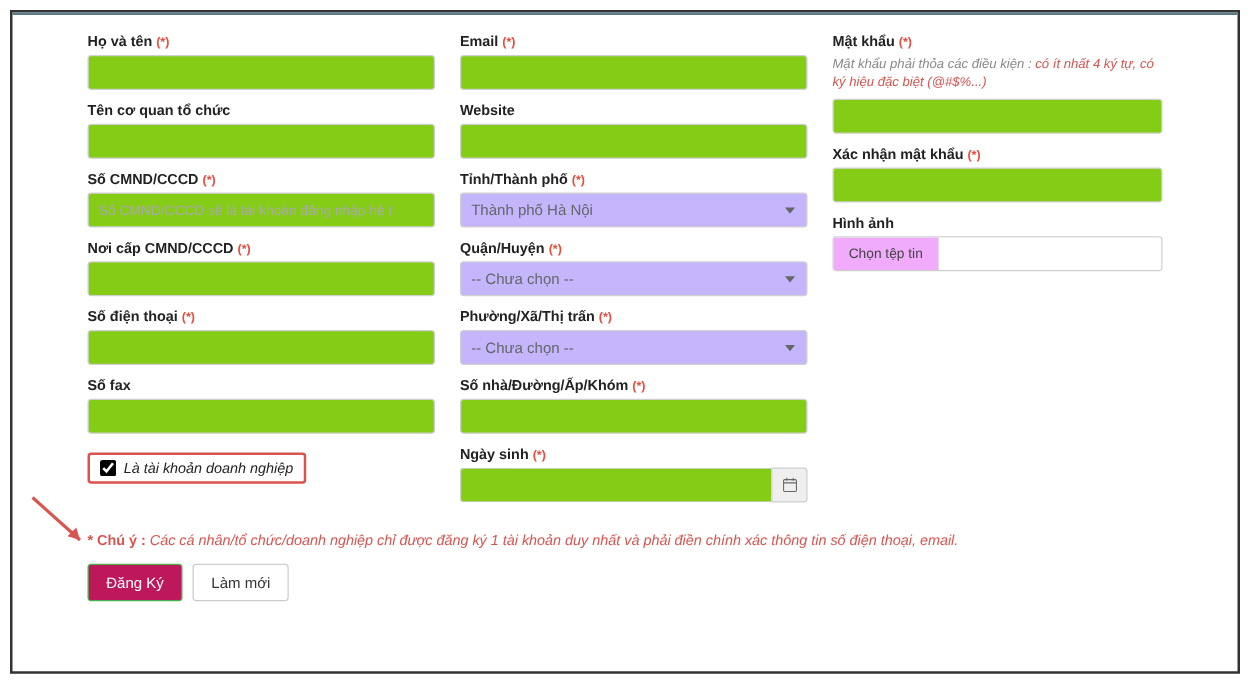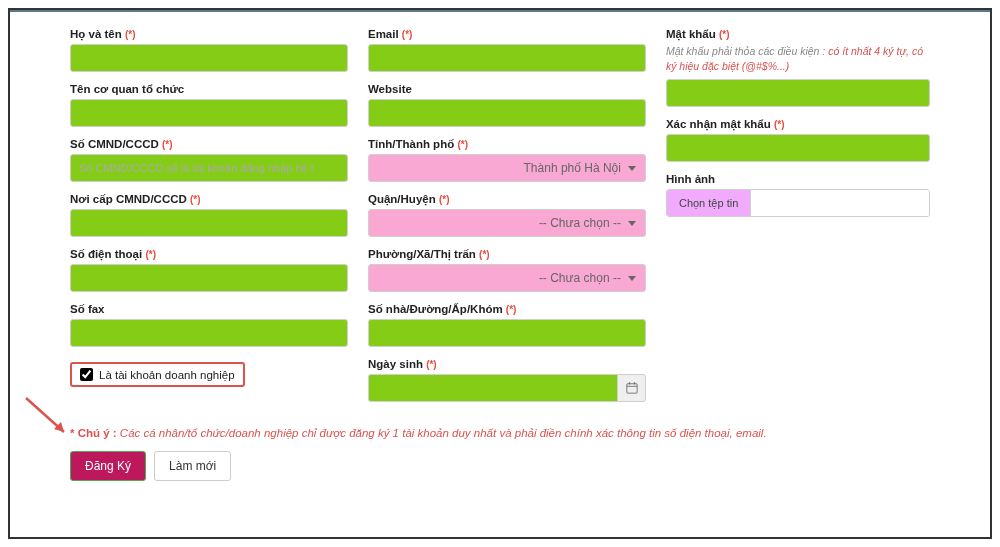--- a/index.html
+++ b/index.html
@@ -8,35 +8,35 @@
 .inner-border { border-top: 2px solid #5a7a8a; height: 100%; padding: 16px 0 12px 0; }
 .form-area { padding: 0 60px; }
 .cols { display: flex; gap: 20px; }
 .col { flex: 1; min-width: 0; }
 .col3 { flex: 0.95; }
 .fg { margin-bottom: 11px; }
 .lbl { display: block; font-weight: bold; color: #222; margin-bottom: 4px; font-size: 11.5px; }
 .req { color: #e74c3c; font-size: 10px; }
 .in, .sel { width: 100%; height: 28px; border: 1px solid #cfcfcf; border-radius: 3px; padding: 0 8px; font-size: 12px; background: #84cc16; color: #333; }
 .in::placeholder { color: #aaa; font-size: 11px; }
-.sel { color: #666; appearance: none; -webkit-appearance: none; background: #f9a8d4; padding-right: 24px; text-align: right; }
+.sel { color: #666; appearance: none; -webkit-appearance: none; background: #c4b5fd; padding-right: 24px; }
 .sel-wrap { position: relative; }
 .sel-wrap::after { content: ""; position: absolute; right: 10px; top: 12px; border-left: 4px solid transparent; border-right: 4px solid transparent; border-top: 5px solid #666; pointer-events: none; }
 .dategrp { display: flex; }
 .dategrp .in { border-radius: 3px 0 0 3px; border-right: none; }
 .datebtn { width: 32px; height: 28px; border: 1px solid #cfcfcf; border-radius: 0 3px 3px 0; background: #efefef; display: flex; align-items: center; justify-content: center; cursor: pointer; }
 .cal-icon { width: 12px; height: 12px; fill: #666; }
 .hint { font-size: 10.5px; color: #888; font-style: italic; line-height: 1.4; margin-top: 2px; }
 .hint .hint-red { color: #d9534f; }
 .file-grp { display: flex; border: 1px solid #cfcfcf; border-radius: 3px; overflow: hidden; height: 28px; }
 .file-btn { background: #f0abfc; border-right: 1px solid #cfcfcf; padding: 0 12px; display: flex; align-items: center; font-size: 11px; color: #444; cursor: pointer; }
 .file-name { flex: 1; background: #fff; }
 .chk-box { border: 2px solid #d9534f; display: inline-flex; align-items: center; padding: 4px 8px; border-radius: 3px; margin-top: 4px; }
 .chk-box input { margin-right: 6px; accent-color: #000; }
-.chk-box label { font-size: 11.5px; color: #222; }
+.chk-box label { font-size: 11.5px; color: #222; font-style: italic; }
 .arrow { position: absolute; left: 22px; top: 390px; }
 .arrow svg { width: 50px; height: 50px; }
 .note { color: #d9534f; font-style: italic; font-size: 11.5px; margin: 14px 0 12px 0; }
 .note .b { font-weight: bold; font-style: normal; }
 .btns { display: flex; gap: 8px; }
 .btn { height: 30px; padding: 0 14px; border-radius: 3px; font-size: 12px; cursor: pointer; border: 1px solid #ccc; background: #fff; color: #333; }
 .btn-primary { background: #be185d; border-color: #4cae4c; color: #fff; }
 </style>
 </head>
 <body>

